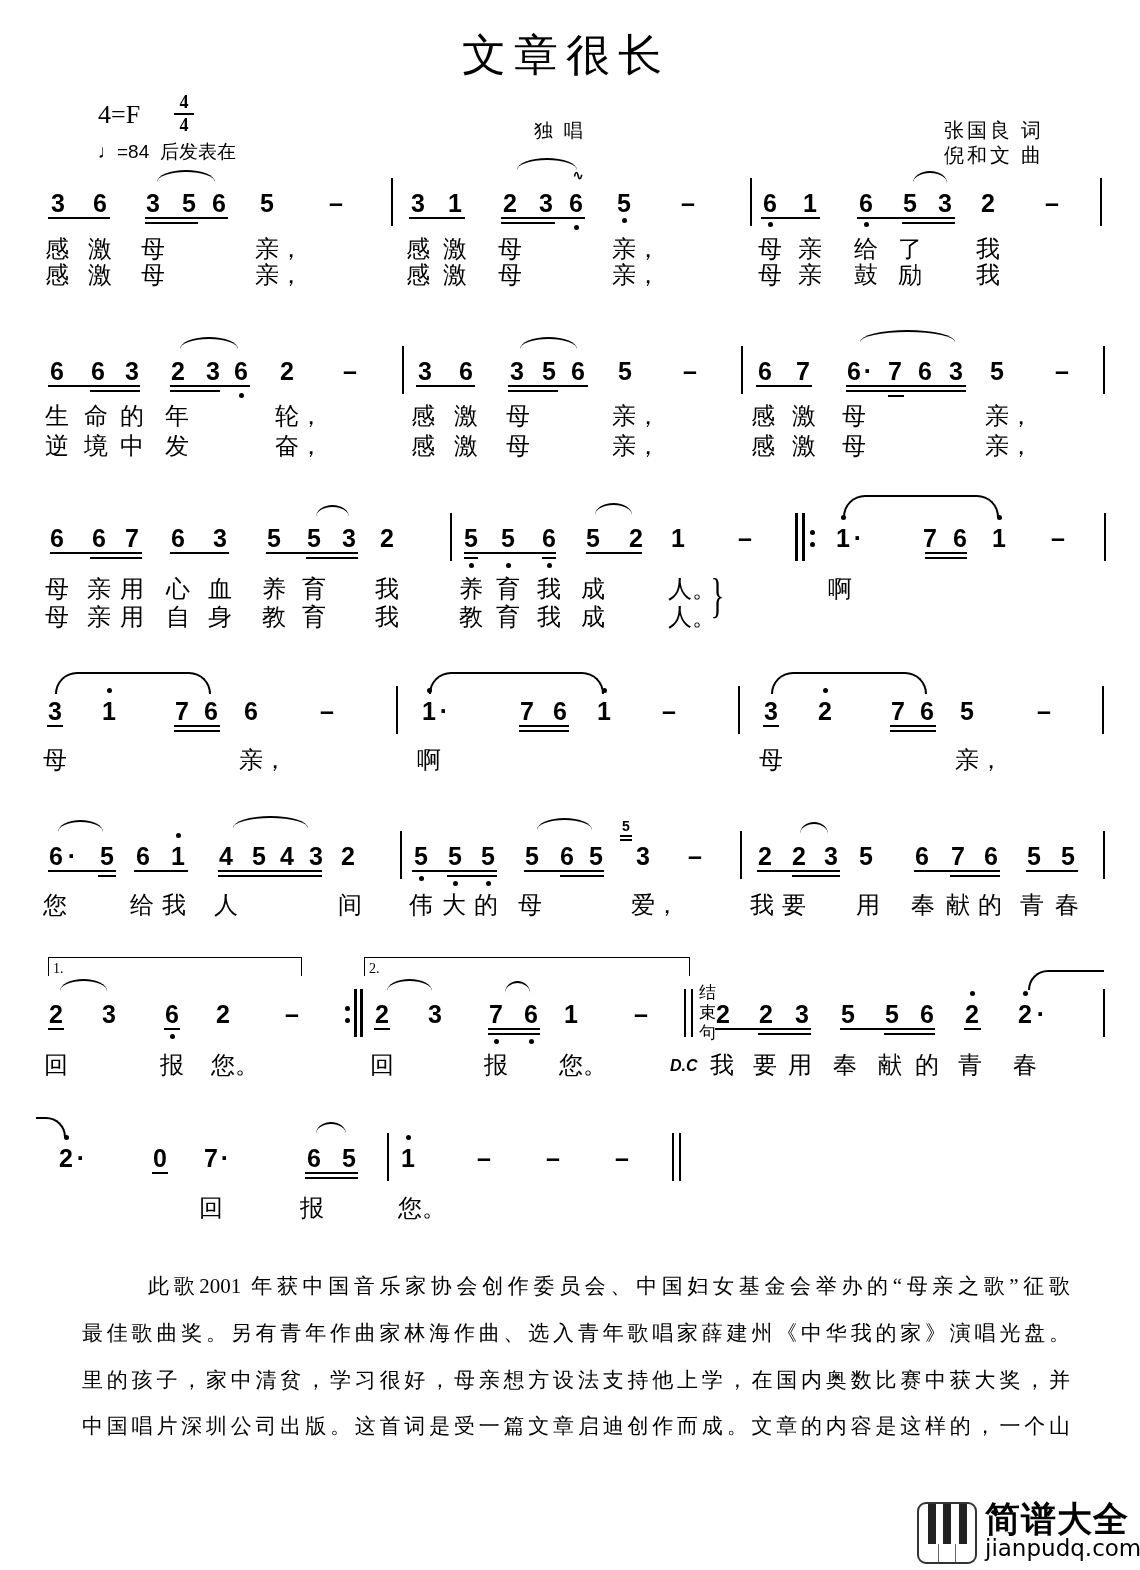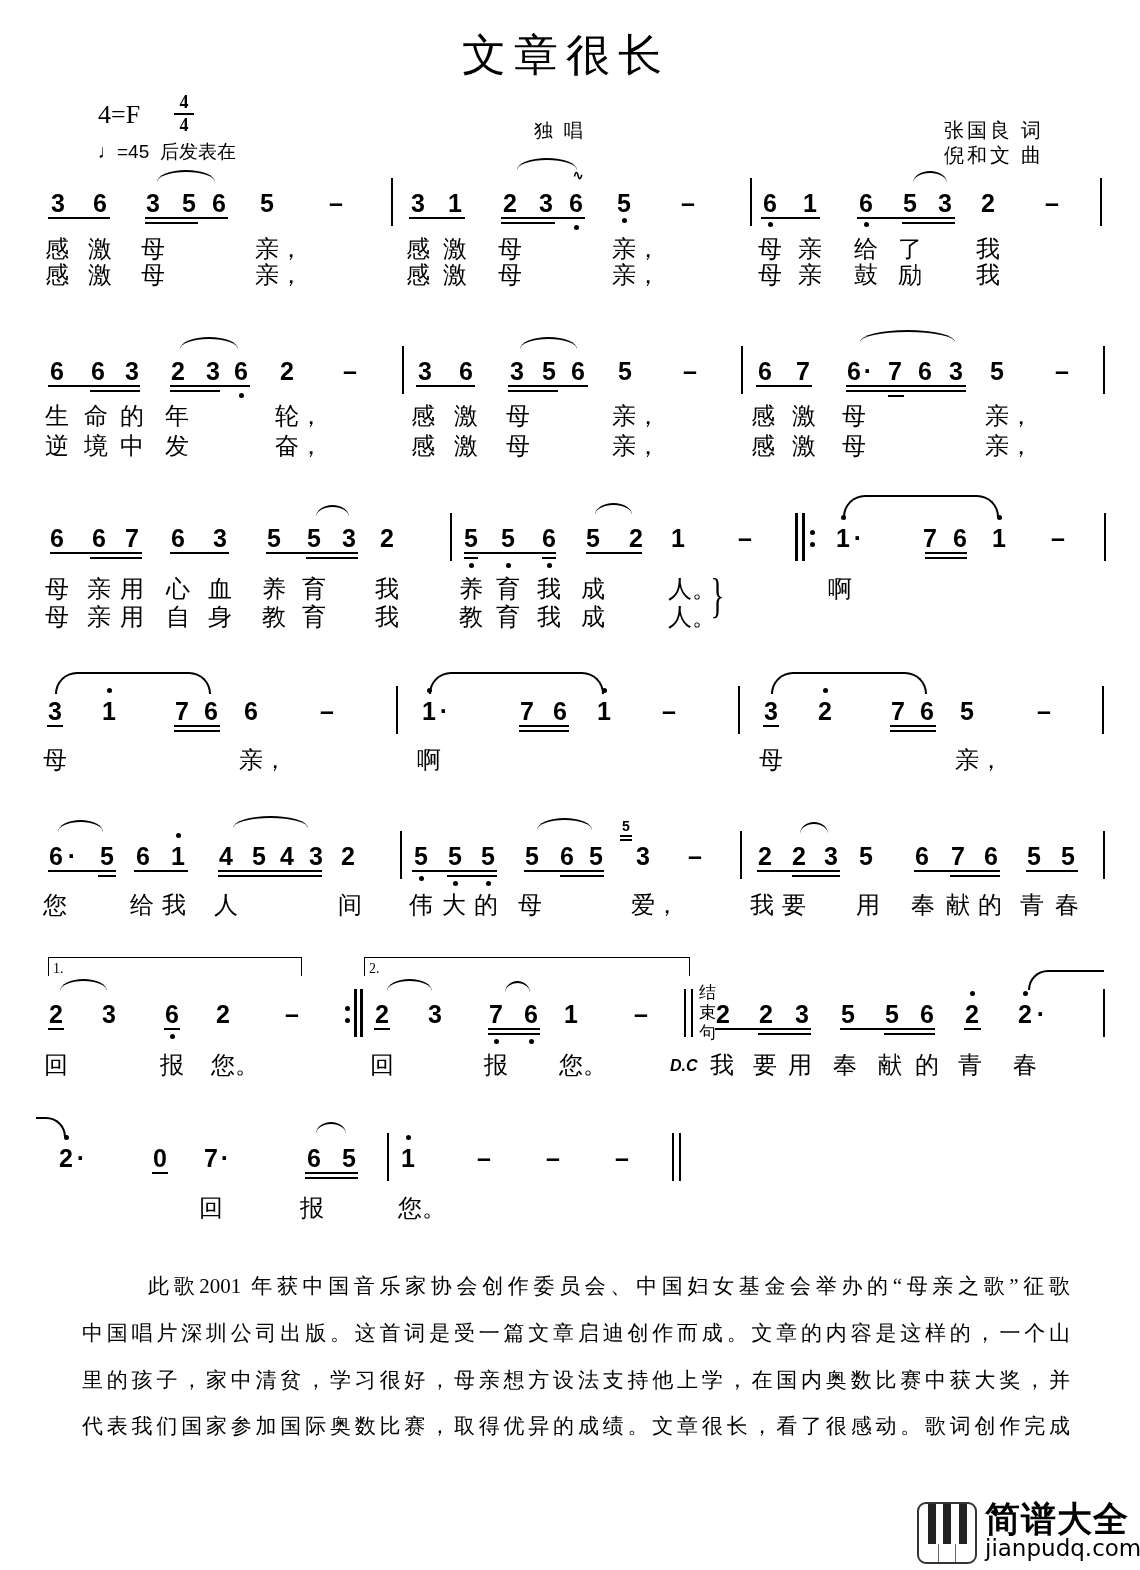--- a/index.html
+++ b/index.html
@@ -47,21 +47,21 @@
 
 <div>
   <div class="title">文章很长</div>
 
   <div class="key">4=F</div>
   <div class="ts">
     <div>4</div>
     <div class="line"></div>
     <div>4</div>
   </div>
-  <div class="tempo">♩=45</div>
+  <div class="tempo">♩=84</div>
   <div class="expr">后发表在</div>
   <div class="perf">独 唱</div>
   <div class="credit" style="top:118px">张国良 词</div>
   <div class="credit" style="top:143px">倪和文 曲</div>
 
   <div id="score">
       <div class="row">
         <div class="note k-n" style="left: 58px; top: 190px;">3</div>
         <div class="note k-n" style="left: 100px; top: 190px;">6</div>
         <div class="note k-n" style="left: 153px; top: 190px;">3</div>
@@ -488,23 +488,23 @@
         <div class="bar" style="left: 672px; top: 1133px; height: 48px;"></div>
         <div class="bar" style="left: 679px; top: 1133px; height: 48px;"></div>
         <div class="lyric" style="left: 199px; top: 1195px;">回</div>
         <div class="lyric" style="left: 300px; top: 1195px;">报</div>
         <div class="lyric" style="left: 398px; top: 1195px;">您。</div>
       </div>
     </div>
 
   <div class="para">
     <div class="pl first">此歌2001 年获中国音乐家协会创作委员会、中国妇女基金会举办的“母亲之歌”征歌</div>
+    <div class="pl">最佳歌曲奖。另有青年作曲家林海作曲、选入青年歌唱家薛建州《中华我的家》演唱光盘。</div>
+    <div class="pl">里的孩子，家中清贫，学习很好，母亲想方设法支持他上学，在国内奥数比赛中获大奖，并</div>
     <div class="pl">中国唱片深圳公司出版。这首词是受一篇文章启迪创作而成。文章的内容是这样的，一个山</div>
-    <div class="pl">里的孩子，家中清贫，学习很好，母亲想方设法支持他上学，在国内奥数比赛中获大奖，并</div>
-    <div class="pl">代表我们国家参加国际奥数比赛，取得优异的成绩。文章很长，看了很感动。歌词创作完成</div>
   </div>
 
   <div class="logo-icon">
     <div class="bk" style="left:9px"></div>
     <div class="bk" style="left:24px"></div>
     <div class="bk" style="left:40px"></div>
     <div class="wd" style="left:19px"></div>
     <div class="wd" style="left:36px"></div>
   </div>
   <div class="brand-name">简谱大全</div>

